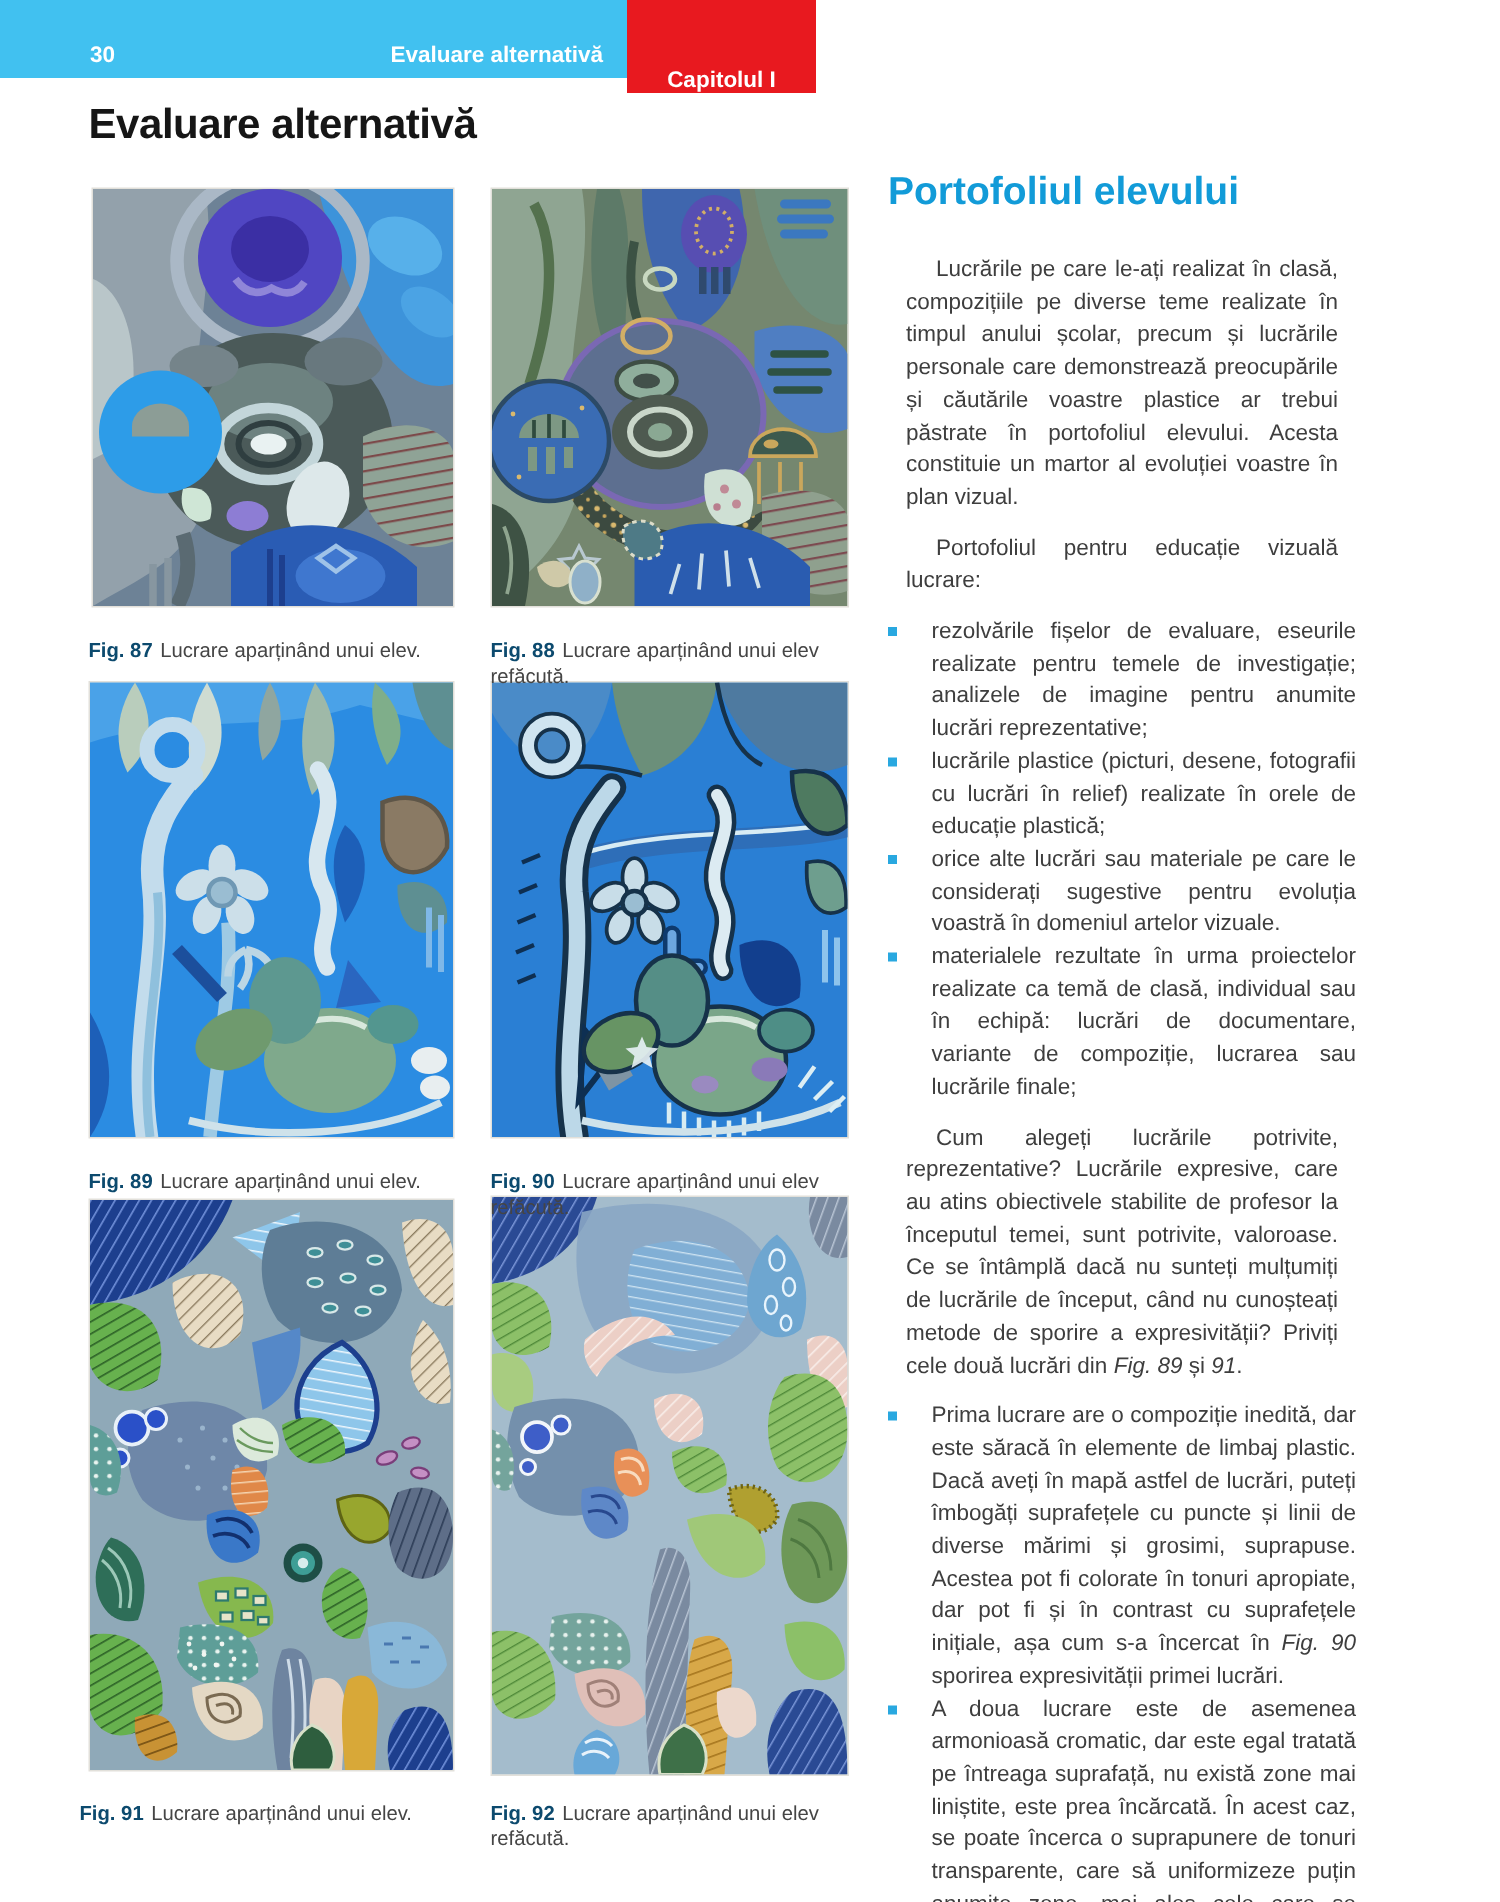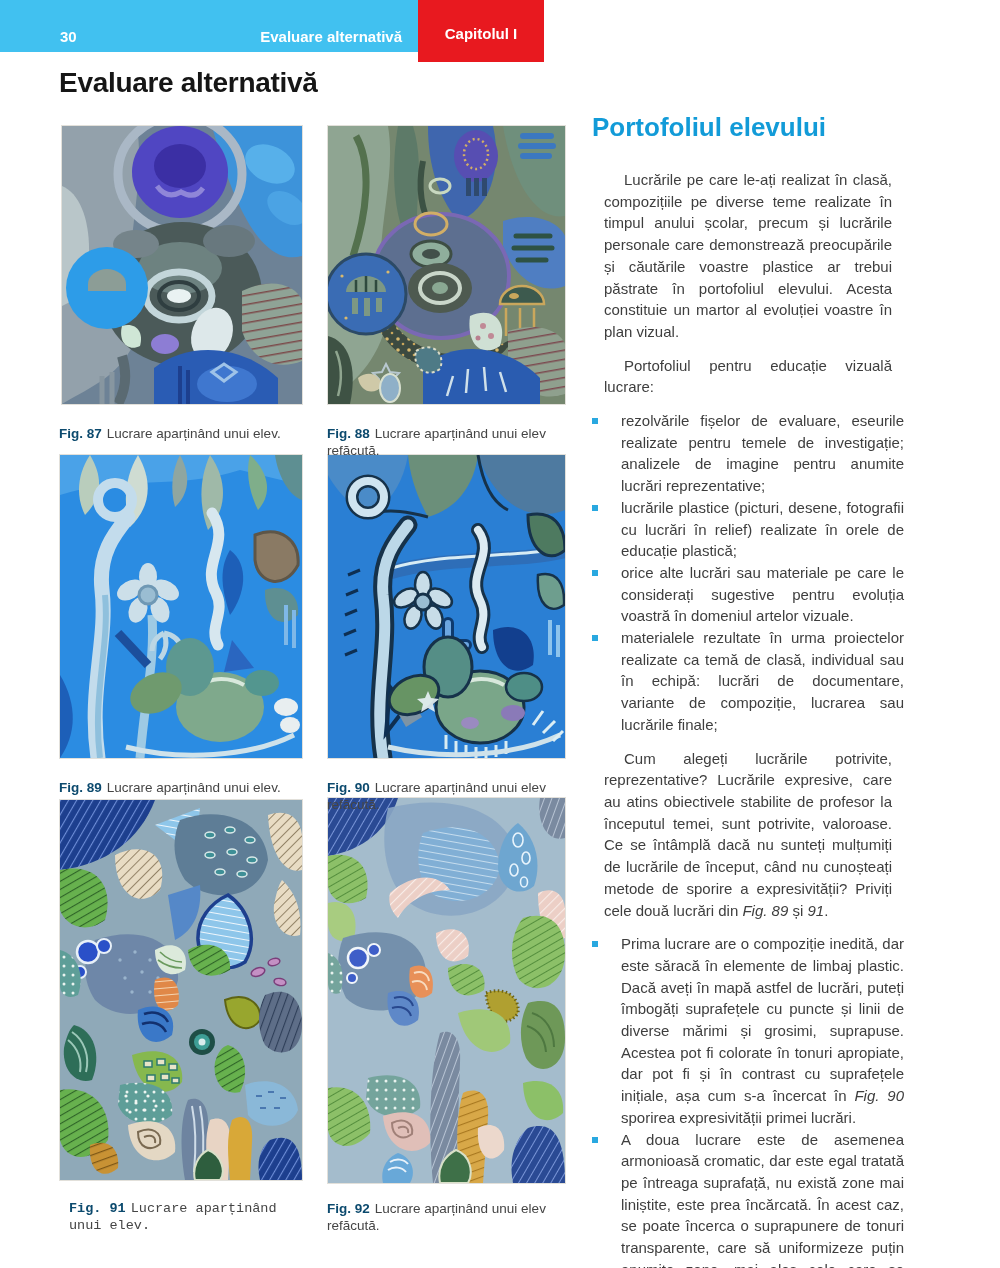--- a/index.html
+++ b/index.html
@@ -8,40 +8,40 @@
   *{box-sizing:border-box;}
   html,body{margin:0;padding:0;background:#fff;}
   body{font-family:"Liberation Sans","DejaVu Sans",sans-serif;}
   .page{position:relative;width:911px;height:1268px;background:#fff;overflow:hidden;}
 
   
   .topbar{position:absolute;left:0;top:0;width:418px;height:52px;background:var(--c-bar);
     display:flex;align-items:flex-end;justify-content:space-between;
     padding:0 16px 7px 60px;color:#fff;font-weight:700;font-size:15px;}
   .chapterbox{position:absolute;left:418px;top:0;width:126px;height:62px;background:var(--c-red);
-    display:flex;align-items:flex-end;justify-content:center;padding-bottom:20px;
+    display:flex;align-items:flex-end;justify-content:center;padding-bottom:0;
     color:#fff;font-weight:700;font-size:15px;}
   h1.page-title{position:absolute;left:59px;top:68px;margin:0;font-size:28px;line-height:30px;
     font-weight:800;color:#161616;letter-spacing:-0.3px;}
 
   
   .fig{position:absolute;background:#e8e8e4;box-shadow:0 0 0 1px #e2e0da;}
   .fig svg{display:block;width:100%;height:100%;}
   #f87{left:62px;top:126px;width:240px;height:278px;}
   #f88{left:328px;top:126px;width:237px;height:278px;}
   #f89{left:60px;top:455px;width:242px;height:303px;}
   #f90{left:328px;top:455px;width:237px;height:303px;}
   #f91{left:60px;top:800px;width:242px;height:380px;}
   #f92{left:328px;top:798px;width:237px;height:385px;}
 
   .capt{position:absolute;width:248px;font-size:13.5px;line-height:17.5px;color:#454545;}
   .capt b{color:#0c4a6e;margin-right:5px;}
   #c87{left:59px;top:411px;} #c88{left:327px;top:411px;}
   #c89{left:59px;top:765px;} #c90{left:327px;top:765px;}
-  #c91{left:69px;top:1186px;font-family:Liberation Mono, monospace;} #c92{left:327px;top:1186px;}
+  #c91{left:53px;top:1186px;} #c92{left:327px;top:1186px;}
 
   
   .article{position:absolute;left:592px;top:116px;width:312px;color:#3e3e3e;
     font-size:15px;line-height:21.7px;}
   .article h2{margin:0 0 31px 0;font-size:26px;line-height:22px;color:var(--c-blue);font-weight:700;}
   .article p{margin:12px;text-align:justify;}
   .indent{text-indent:20px;}
   .mb26{margin-bottom:26px;}
   .mt18{margin-top:18px;}
   .mt10{margin-top:10px;}

